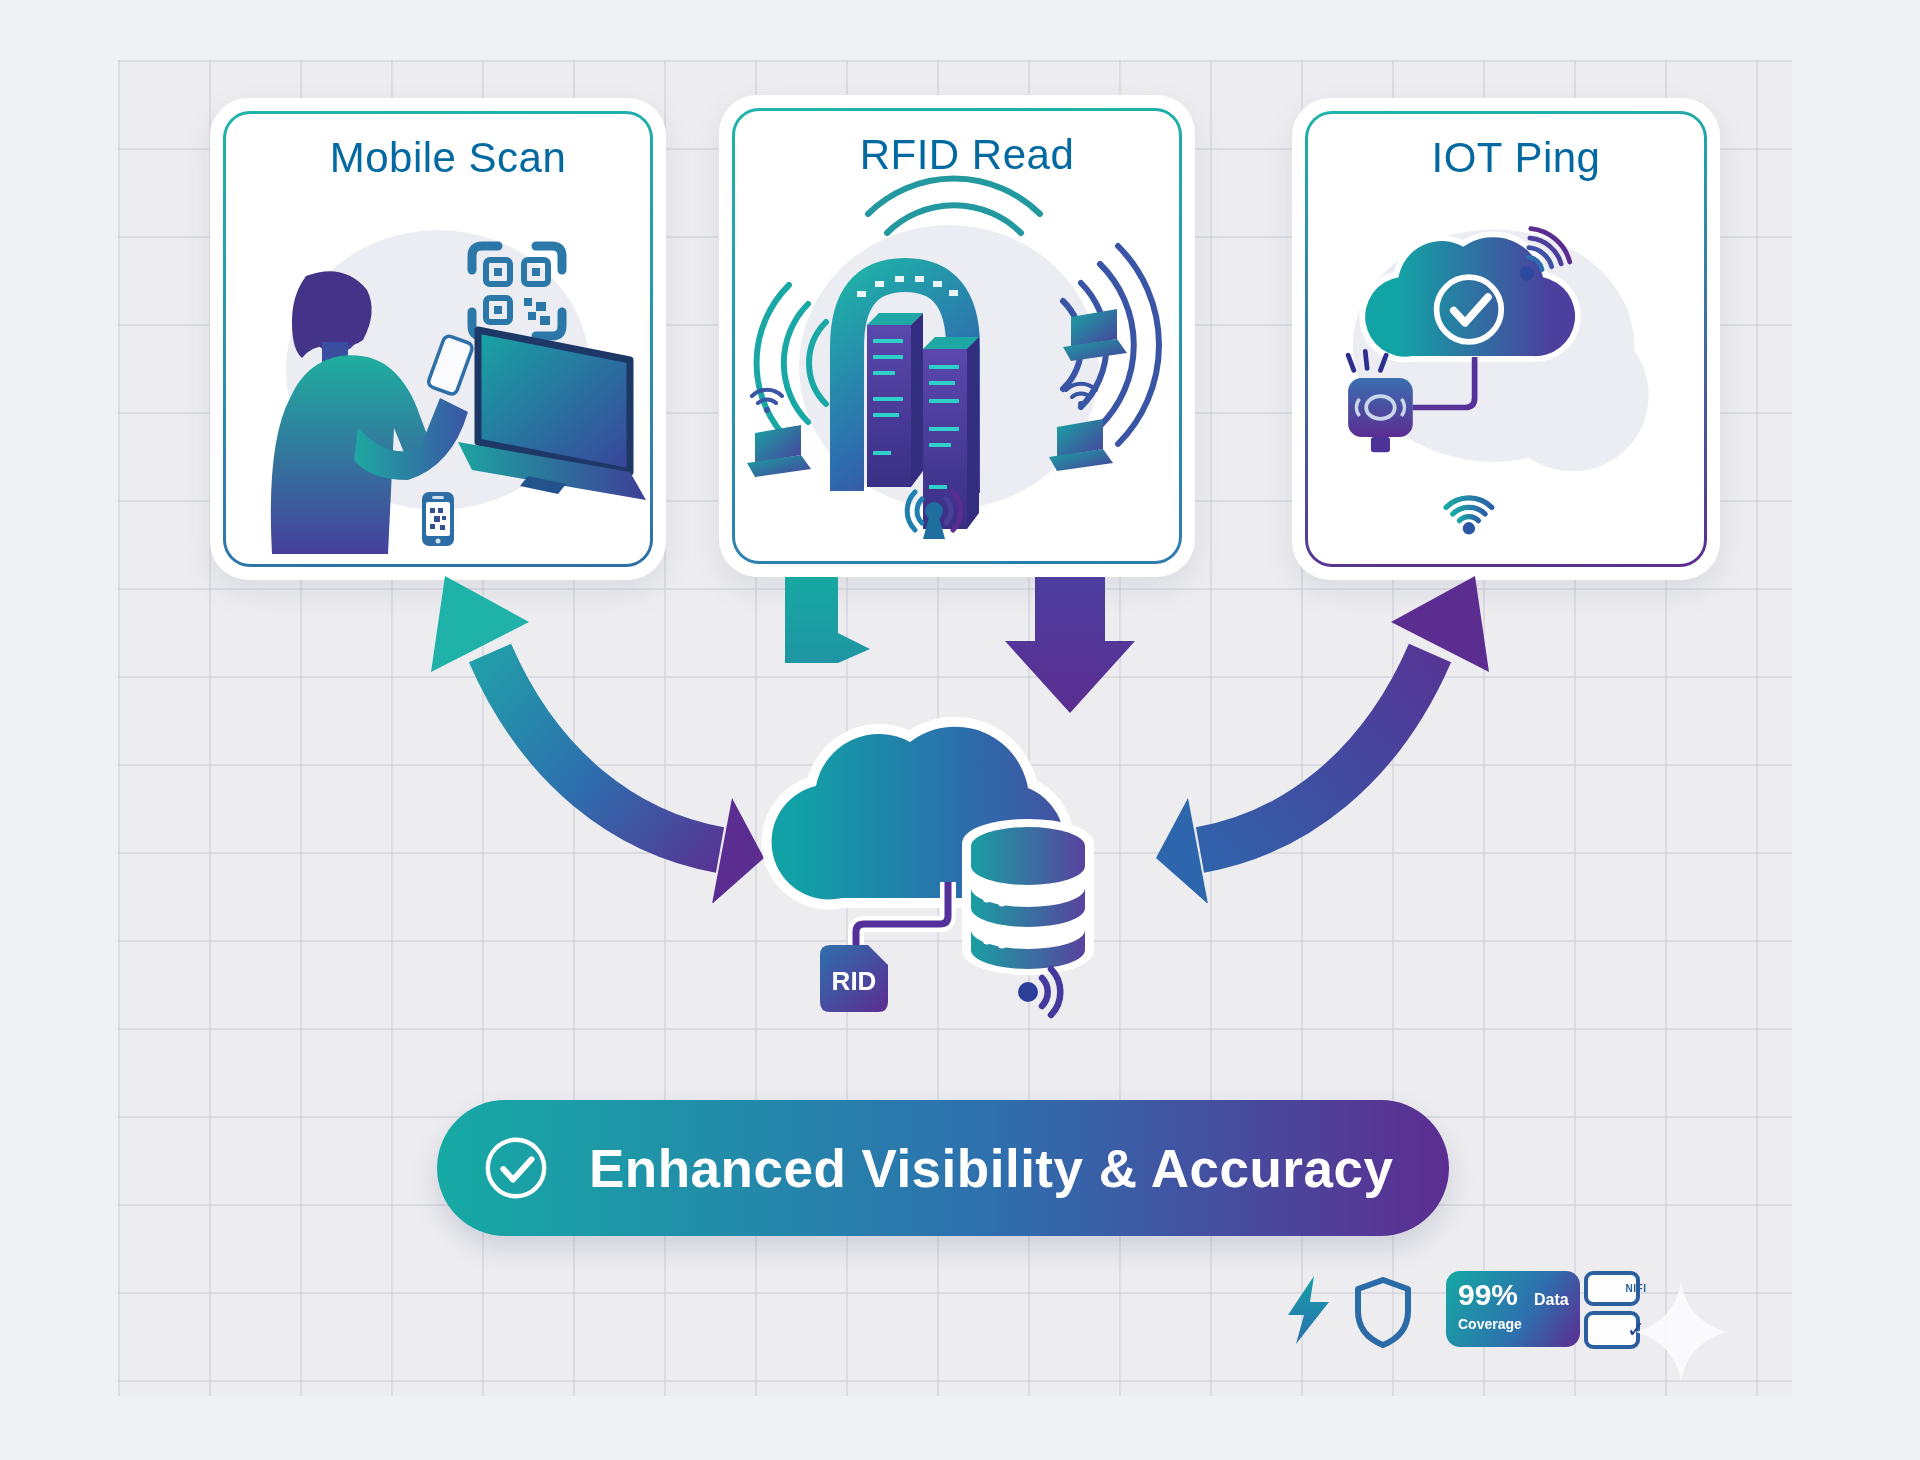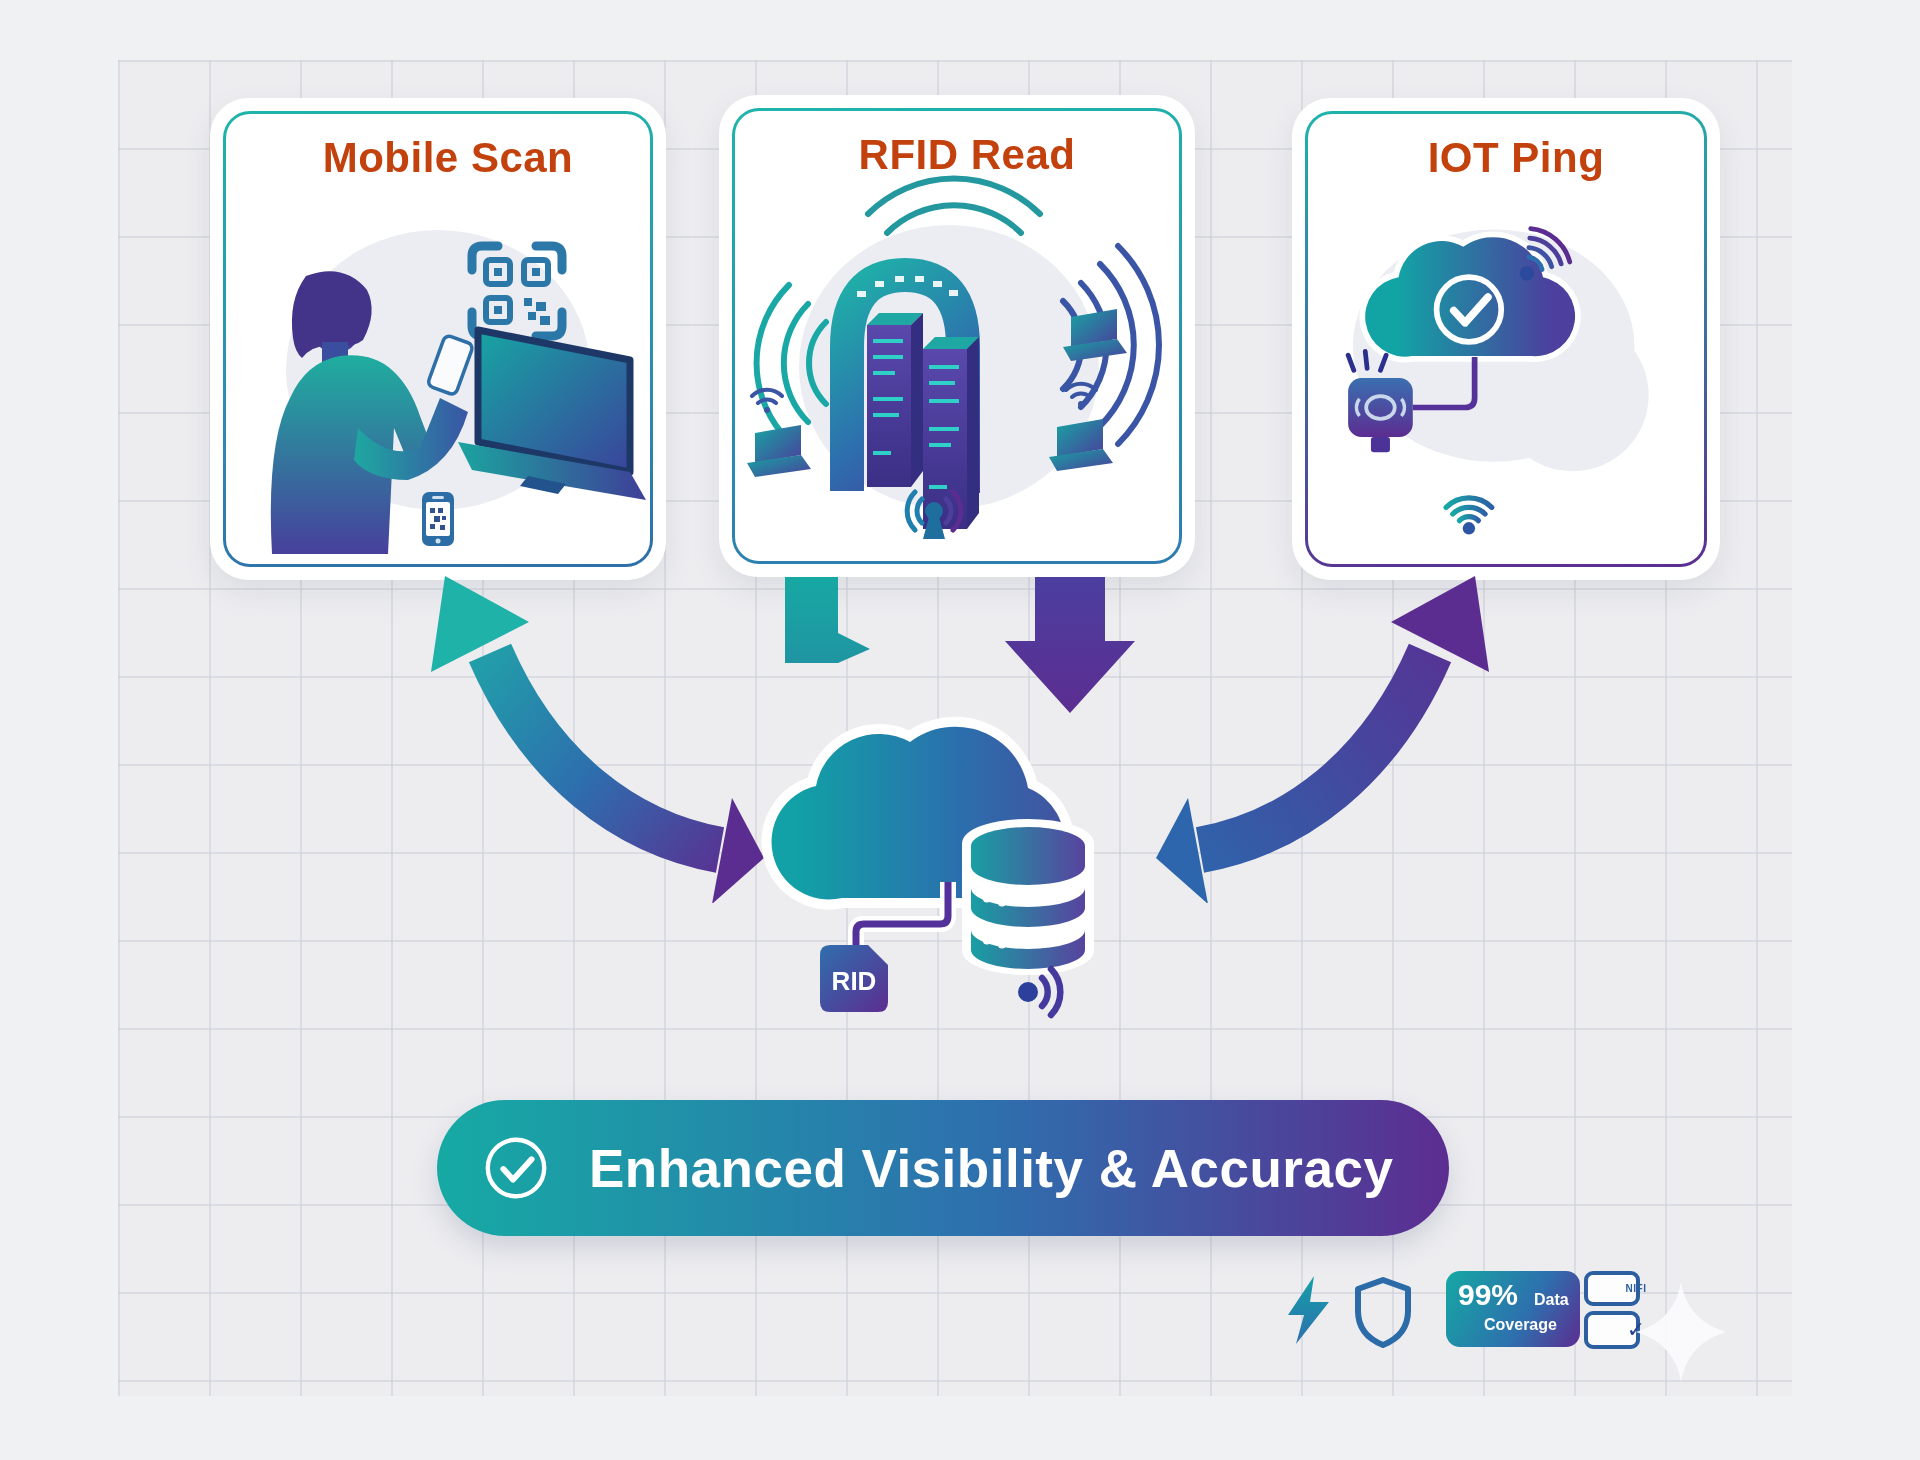--- a/index.html
+++ b/index.html
@@ -22,21 +22,21 @@
   }
   .card-frame{
     position:absolute;inset:13px;border-radius:27px;
     border:3.5px solid transparent;
   }
   .card.c1 .card-frame{background:linear-gradient(#fff,#fff) padding-box,linear-gradient(175deg,#1EB4AB 0%,#2E86B0 70%,#2D6FA8 100%) border-box;}
   .card.c2 .card-frame{background:linear-gradient(#fff,#fff) padding-box,linear-gradient(175deg,#1EB4AB 0%,#2D7CB0 100%) border-box;}
   .card.c3 .card-frame{background:linear-gradient(#fff,#fff) padding-box,linear-gradient(175deg,#1EB4AB 0%,#5C2D91 100%) border-box;}
   .card-title{
     position:absolute;left:0;right:0;top:36px;margin:0;
-    text-align:center;font-size:42px;font-weight:700;color:#c2410c;
+    text-align:center;font-size:42px;font-weight:400;color:#0369a1;
     letter-spacing:0.5px;
     padding-left:20px;
   }
   .illus{position:absolute;inset:0;width:100%;height:100%;}
   svg.abs{position:absolute;}
   .banner{
     position:absolute;left:437px;top:1100px;width:1012px;height:136px;
     border-radius:68px;display:flex;align-items:center;
     background:linear-gradient(90deg,#16AAA4 0%,#2E6FAE 55%,#5C2D91 100%);
     box-shadow:0 12px 26px rgba(100,110,140,0.22);
@@ -47,21 +47,21 @@
     white-space:nowrap;
   }
   .coverage-badge{
     position:absolute;left:1446px;top:1271px;width:134px;height:76px;
     border-radius:14px;background:linear-gradient(120deg,#15A8A3 0%,#2E6FAE 60%,#5C2D91 100%);
     color:#fff;box-sizing:border-box;padding:9px 12px;line-height:1;
   }
   .coverage-line1{display:flex;align-items:baseline;gap:16px;}
   .coverage-percent{font-size:30px;font-weight:700;}
   .coverage-word{font-size:16px;font-weight:700;}
-  .coverage-line2{font-size:16px;font-weight:700;margin-top:7px;margin-left:26px;}
+  .coverage-line2{font-size:14px;font-weight:700;margin-top:7px;}
   .chip{
     position:absolute;left:1584px;width:40px;box-sizing:border-box;
     border:4px solid #2B5F9F;border-radius:9px;background:#FDFDFE;
     display:flex;align-items:center;justify-content:center;padding-left:48px;
   }
   .chip.wifi{top:1271px;height:35px;font-size:10px;font-weight:700;color:#2B5F9F;letter-spacing:0.5px;}
   .chip.check{top:1311px;height:38px;font-size:22px;font-weight:700;color:#23418F;}
 </style>
 </head>
 <body>

